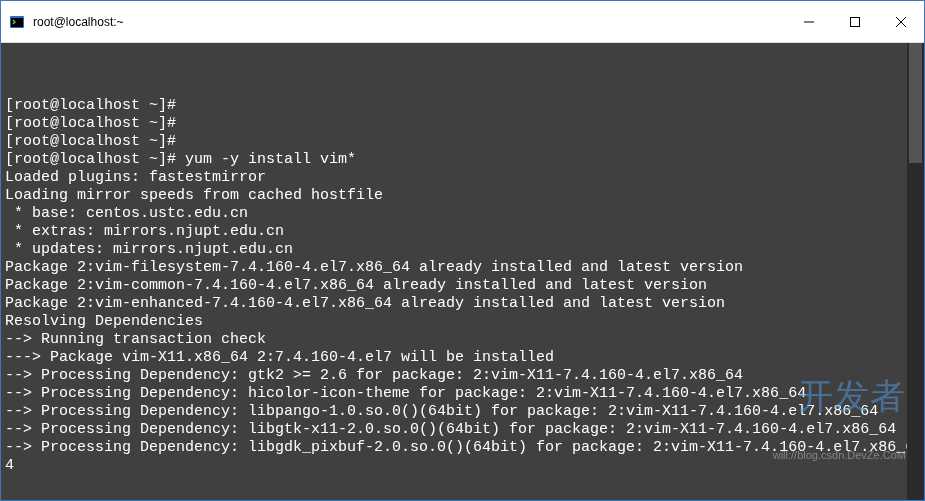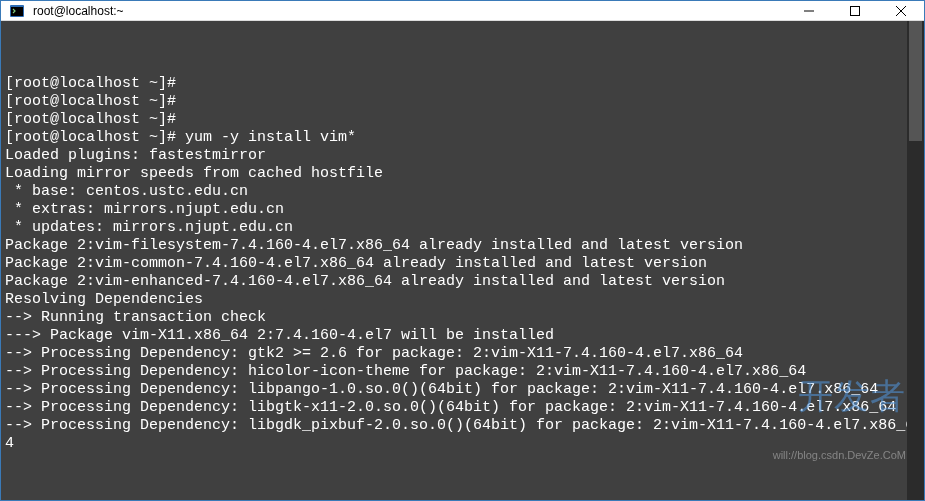--- a/index.html
+++ b/index.html
@@ -17,21 +17,21 @@
     }
     .window {
       width: 925px;
       height: 501px;
       background: #fff;
       border: 1px solid #3a7ab8;
       display: flex;
       flex-direction: column;
     }
     .titlebar {
-      height: 20px;
+      height: 42px;
       background: #fff;
       display: flex;
       align-items: center;
       border-bottom: 1px solid #ddd;
       font-size: 12px;
       color: #000;
       user-select: none;
     }
     .titlebar .icon-area {
       display: flex;

